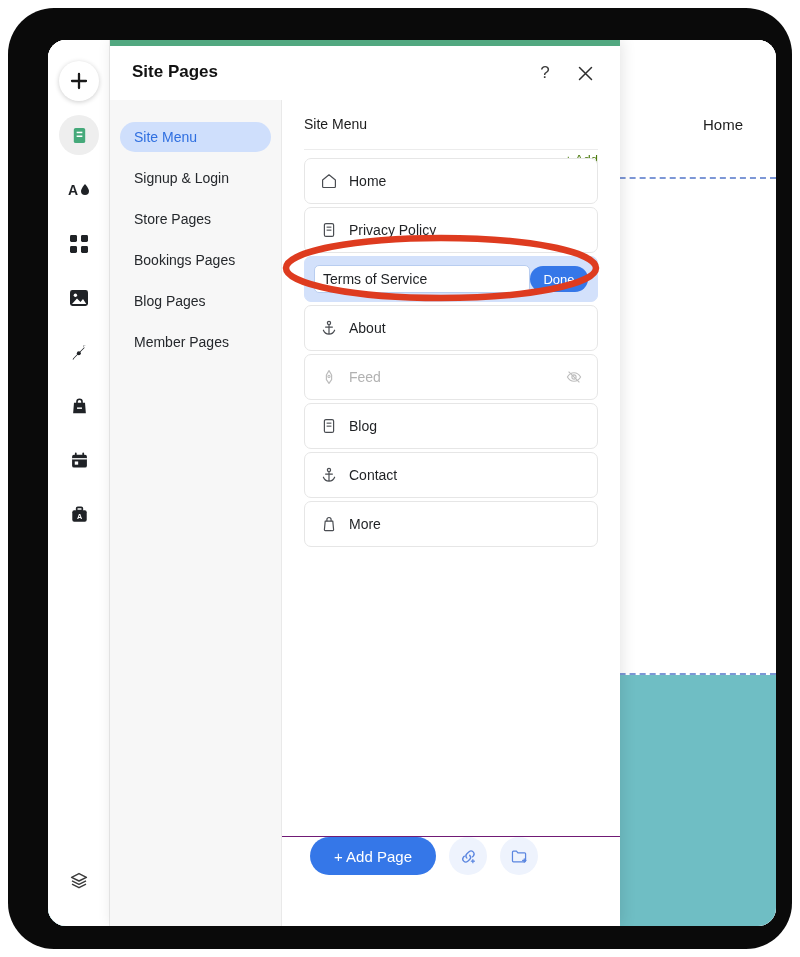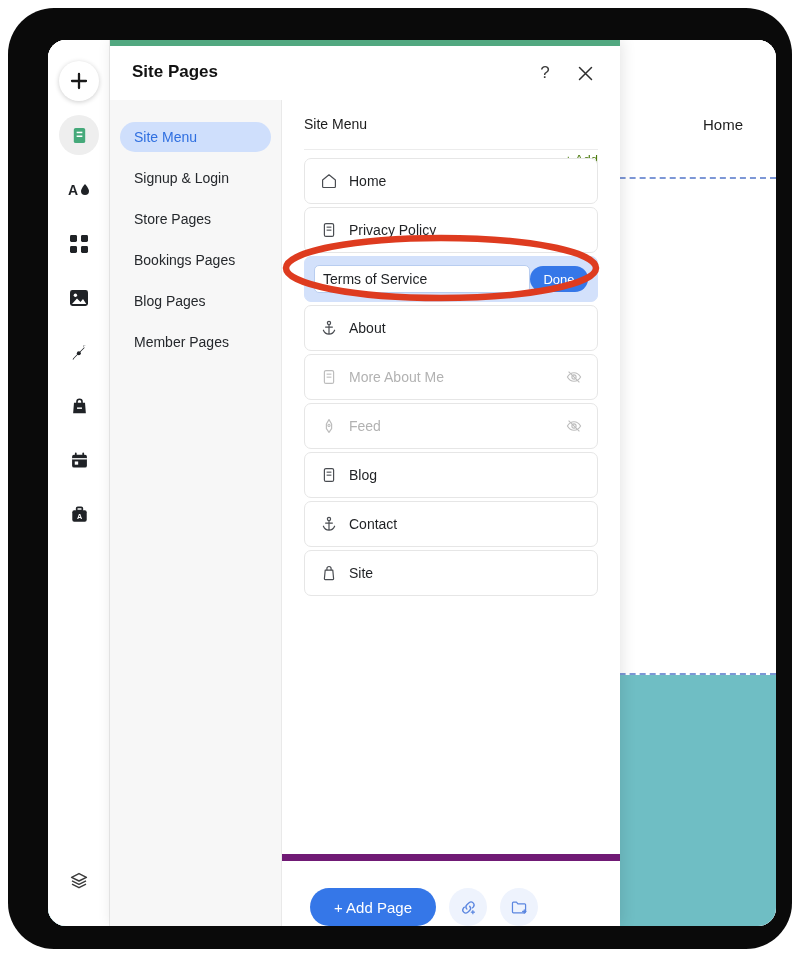--- a/index.html
+++ b/index.html
@@ -224,25 +224,25 @@
     background: #3577e8;
     color: #ffffff;
     font-size: 13px;
     font-family: Liberation Sans, sans-serif;
     cursor: pointer;
   }
 
   
   #panel-footer {
     position: absolute; left: 172px; bottom: 0;
-    width: 338px; height: 72px;
-    background: #ffffff;
-    border-top: 7px solid #701a75;
+    width: 338px; height: 90px;
+    background: #ffffff;
+    border-top: 1px solid #701a75;
     display: flex;
-    align-items: flex-end;
+    align-items: flex-start;
     padding-left: 28px;
     gap: 13px;
   }
   #add-page-button {
     height: 38px;
     padding: 0 24px;
     border: none;
     border-radius: 19px;
     background: #3577e8;
     color: #ffffff;
@@ -416,55 +416,38 @@
               <span class="row-icon">
                 <svg width="16" height="16" viewBox="0 0 16 16">
                     <circle cx="8" cy="2.9" r="1.6" fill="none" stroke="#4a4d52" stroke-width="1.2"></circle>
                     <path d="M8 4.6v9.5M4.6 7.1h6.8M2.4 10.2a6 6 0 0 0 11.2 0" fill="none" stroke="#4a4d52" stroke-width="1.2" stroke-linecap="round"></path>
                   </svg>
               </span>
               <span class="row-label">About</span>
             </div>
 
 
+
             <div class="page-row hidden-page">
               <span class="row-icon">
                 <svg width="16" height="16" viewBox="0 0 16 16">
-                    <rect x="3.4" y="1.6" width="9.2" height="12.8" rx="1.5" fill="none" stroke="#bdbdbd" stroke-width="1.2"></rect>
-                    <rect x="5.6" y="4.6" width="4.8" height="1.1" fill="#bdbdbd"></rect>
-                    <rect x="5.6" y="7.6" width="4.8" height="1.1" fill="#bdbdbd"></rect>
-                  </svg>
-              </span>
-              <span class="row-label">More About Me</span>
+                    <path d="M8 1.6L10.6 6v4.6L8 14.4 5.4 10.6V6z" fill="none" stroke="#bdbdbd" stroke-width="1.2" stroke-linejoin="round"></path>
+                    <circle cx="8" cy="7.4" r="1.1" fill="none" stroke="#bdbdbd" stroke-width="1.1"></circle>
+                  </svg>
+              </span>
+              <span class="row-label">Feed</span>
               <span class="eye-off">
                 <svg width="16" height="16" viewBox="0 0 16 16">
                     <path d="M1.4 8S3.9 3.7 8 3.7 14.6 8 14.6 8 12.1 12.3 8 12.3 1.4 8 1.4 8z" fill="none" stroke="#bdbdbd" stroke-width="1.1"></path>
                     <circle cx="8" cy="8" r="2.1" fill="none" stroke="#bdbdbd" stroke-width="1.1"></circle>
                     <path d="M2.6 2.6l10.8 10.8" stroke="#bdbdbd" stroke-width="1.1"></path>
                   </svg>
               </span>
             </div>
 
-            <div class="page-row hidden-page">
-              <span class="row-icon">
-                <svg width="16" height="16" viewBox="0 0 16 16">
-                    <path d="M8 1.6L10.6 6v4.6L8 14.4 5.4 10.6V6z" fill="none" stroke="#bdbdbd" stroke-width="1.2" stroke-linejoin="round"></path>
-                    <circle cx="8" cy="7.4" r="1.1" fill="none" stroke="#bdbdbd" stroke-width="1.1"></circle>
-                  </svg>
-              </span>
-              <span class="row-label">Feed</span>
-              <span class="eye-off">
-                <svg width="16" height="16" viewBox="0 0 16 16">
-                    <path d="M1.4 8S3.9 3.7 8 3.7 14.6 8 14.6 8 12.1 12.3 8 12.3 1.4 8 1.4 8z" fill="none" stroke="#bdbdbd" stroke-width="1.1"></path>
-                    <circle cx="8" cy="8" r="2.1" fill="none" stroke="#bdbdbd" stroke-width="1.1"></circle>
-                    <path d="M2.6 2.6l10.8 10.8" stroke="#bdbdbd" stroke-width="1.1"></path>
-                  </svg>
-              </span>
-            </div>
-
             <div class="page-row">
               <span class="row-icon">
                 <svg width="16" height="16" viewBox="0 0 16 16">
                     <rect x="3.4" y="1.6" width="9.2" height="12.8" rx="1.5" fill="none" stroke="#4a4d52" stroke-width="1.2"></rect>
                     <rect x="5.6" y="4.6" width="4.8" height="1.1" fill="#4a4d52"></rect>
                     <rect x="5.6" y="7.6" width="4.8" height="1.1" fill="#4a4d52"></rect>
                   </svg>
               </span>
               <span class="row-label">Blog</span>
             </div>
@@ -480,21 +463,21 @@
               <span class="row-label">Contact</span>
             </div>
 
             <div class="page-row">
               <span class="row-icon">
                 <svg width="16" height="16" viewBox="0 0 16 16">
                     <path d="M4.2 5.2h7.6l.8 8.6a.8.8 0 0 1-.8.8H4.2a.8.8 0 0 1-.8-.8z" fill="none" stroke="#4a4d52" stroke-width="1.2" stroke-linejoin="round"></path>
                     <path d="M5.9 5.2V3.6a2.1 2.1 0 0 1 4.2 0v1.6" fill="none" stroke="#4a4d52" stroke-width="1.2"></path>
                   </svg>
               </span>
-              <span class="row-label">Site</span>
+              <span class="row-label">More</span>
             </div>
 
           </div>
         </div>
       </div>
 
       <div id="panel-footer">
         <button id="add-page-button" style="background: rgb(53, 119, 232);">+ Add Page</button>
         <div class="round-icon-button">
           <svg width="19" height="19" viewBox="0 0 20 20">

